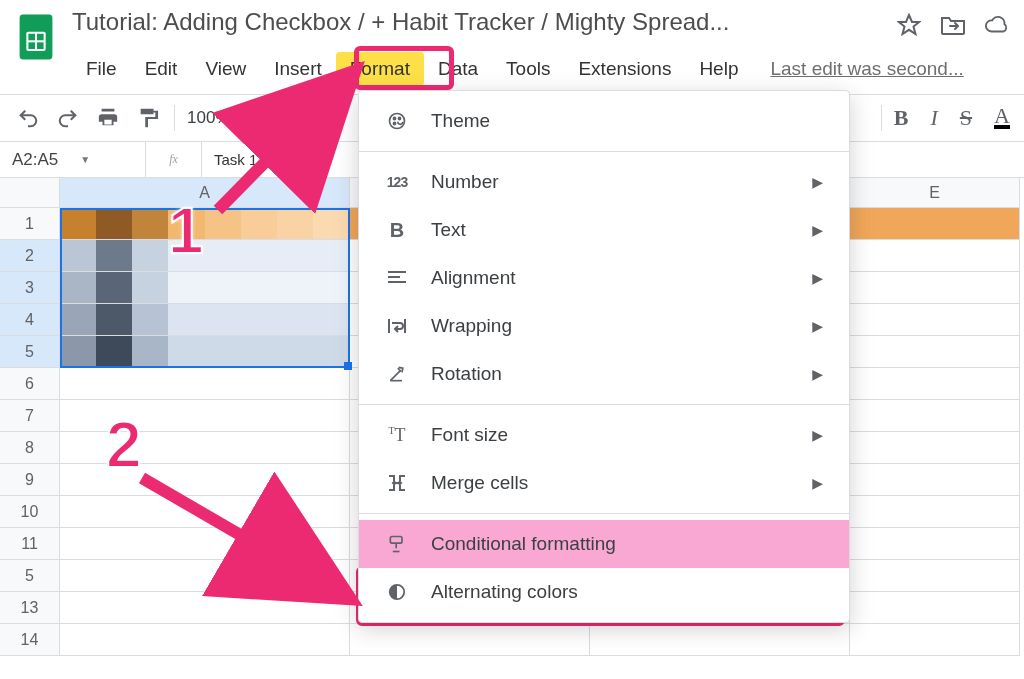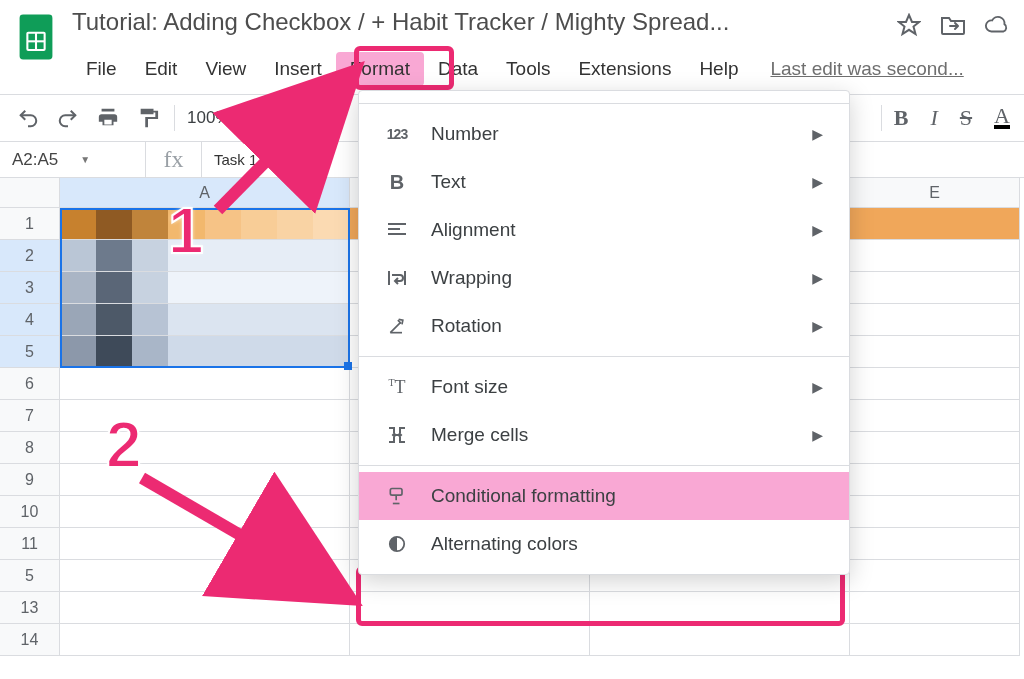--- a/index.html
+++ b/index.html
@@ -18,21 +18,21 @@
 .logo{width:44px;height:58px;display:flex;align-items:center;justify-content:center}
 .logo svg{width:38px;height:52px}
 .title-block{flex:1;min-width:0}
 .title{font-size:24px;color:#4d4d4d;white-space:nowrap;overflow:hidden;text-overflow:ellipsis;max-width:760px}
 .title-actions{display:flex;gap:18px;align-items:center;padding-top:4px}
 .title-actions .ico{width:26px;height:26px;display:flex;align-items:center;justify-content:center;color:#5f6368}
 
 
 .menu-bar{display:flex;align-items:center;gap:0;padding-left:0;margin-top:16px;font-size:19px;color:#333}
 .menu-item{padding:6px 14px;border-radius:4px;cursor:pointer}
-.menu-item.format{background:#f9a8d4}
+.menu-item.format{background:#fde047}
 .last-edit{margin-left:18px;color:#6f6f6f;text-decoration:underline;font-size:19px;cursor:pointer;white-space:nowrap}
 
 
 .format-box{position:absolute;border:5px solid var(--pink);border-radius:6px;pointer-events:none}
 .format-box.menu  {left:354px;top:46px;width:100px;height:44px}
 .format-box.cond  {left:356px;top:566px;width:489px;height:60px}
 
 
 .toolbar{display:flex;align-items:center;gap:12px;border-top:1px solid var(--border);border-bottom:1px solid var(--border);padding:6px 14px;height:48px;font-size:17px;color:var(--text2);position:relative;margin-top:8px}
 .tb-btn{width:28px;height:28px;display:flex;align-items:center;justify-content:center;cursor:pointer}
@@ -41,21 +41,21 @@
 .style-group{display:flex;gap:22px;align-items:center;font-family:Georgia,serif}
 .style-group .b{font-weight:bold;font-size:22px}
 .style-group .i{font-style:italic;font-family:Georgia,serif;font-size:22px}
 .style-group .s{text-decoration:line-through;font-size:22px}
 .style-group .a{font-size:22px;border-bottom:4px solid #000;line-height:18px}
 
 
 .fx-row{display:flex;align-items:center;height:36px;border-bottom:1px solid var(--border)}
 .namebox{width:146px;padding:0 12px;font-size:17px;color:#444;display:flex;align-items:center;gap:22px;border-right:1px solid var(--border);height:100%}
 .namebox .dd{color:#777;font-size:10px}
-.fx-lbl{width:56px;text-align:center;color:#9aa0a6;font-family:Georgia,serif;font-size:24px;border-right:1px solid var(--border);height:100%;display:flex;align-items:center;justify-content:center}
+.fx-lbl{width:56px;text-align:center;font-style:italic;color:#9aa0a6;font-family:Georgia,serif;font-size:12px;border-right:1px solid var(--border);height:100%;display:flex;align-items:center;justify-content:center}
 .fx-val{padding:0 12px;font-size:15px;color:#333}
 
 
 .grid{position:relative}
 .colhdr{display:flex;height:30px}
 .corner{width:60px;background:#f8f9fa;border-right:1px solid var(--border);border-bottom:1px solid var(--border)}
 .ch{width:290px;background:#f8f9fa;border-right:1px solid var(--border);border-bottom:1px solid var(--border);display:flex;align-items:center;justify-content:center;font-size:16px;color:#5f6368}
 .ch.sel{background:#d8e8fb}
 .row{display:flex;height:32px}
 .rh{width:60px;background:#f8f9fa;border-right:1px solid var(--border);border-bottom:1px solid var(--border);display:flex;align-items:center;justify-content:center;font-size:16px;color:#5f6368}
@@ -343,20 +343,32 @@
       <div class="cell"></div>
       <div class="cell" style="width:240px"></div>
       <div class="cell" style="width:260px"></div>
       <div class="cell" style="width:170px"></div>
     </div>
 
   <div class="sel-outline"></div>
 </div>
 
 <div class="dd-menu">
+  <div class="dd-item">
+    <span class="ico">
+        <svg width="20" height="20" viewBox="0 0 24 24" fill="none" stroke="#5f6368" stroke-width="2">
+          <circle cx="12" cy="12" r="9"></circle>
+          <circle cx="9" cy="9" r="1.3" fill="#5f6368"></circle>
+          <circle cx="15" cy="9" r="1.3" fill="#5f6368"></circle>
+          <circle cx="9" cy="15" r="1.3" fill="#5f6368"></circle>
+          <path d="M13 13a3 3 0 0 0 6 0"></path>
+        </svg>
+      </span>
+    <span class="lbl">Theme</span>
+  </div>
   <div class="dd-sep"></div>
   <div class="dd-item">
     <span class="ico" style="font-weight:700;font-size:14px;letter-spacing:-1px">123</span>
     <span class="lbl">Number</span>
     <span class="arrow">▶</span>
   </div>
   <div class="dd-item">
     <span class="ico" style="font-weight:900;font-size:20px">B</span>
     <span class="lbl">Text</span>
     <span class="arrow">▶</span>

